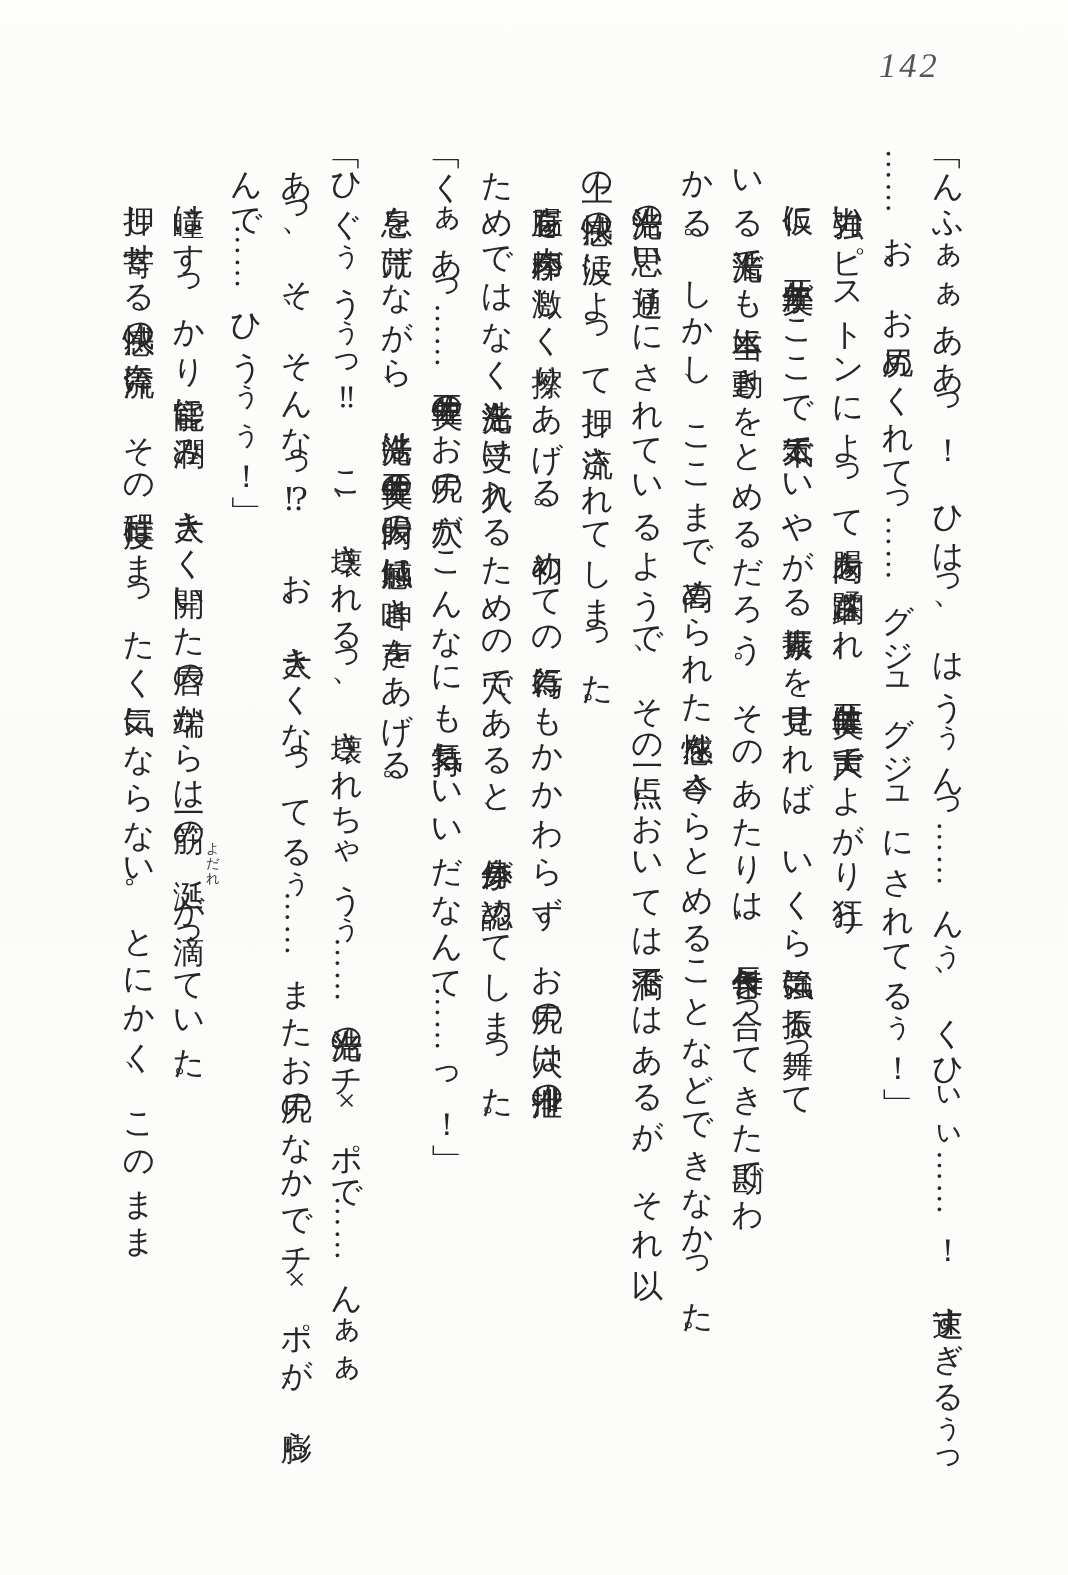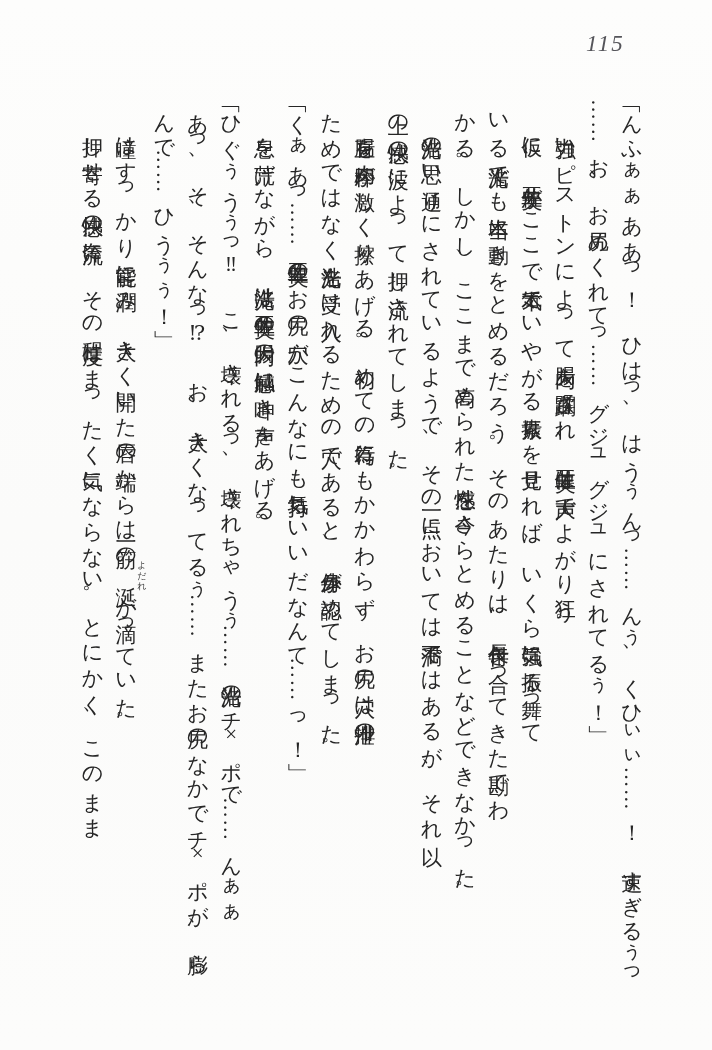--- a/index.html
+++ b/index.html
@@ -56,21 +56,21 @@
     font-size: 9px;
     letter-spacing: 0;
     color: #3a3a3a;
   }
 </style>
 </head>
 <body>
 
 <div class="page">
 
-  <div class="page-number">115</div>
+  <div class="page-number">142</div>
 
   <div class="text-block">
     <p class="line">「んふぁぁああっ！　ひはっ、はうぅんっ……んぅ、くひぃぃ……！　速すぎるぅっ</p>
     <p class="line">……お、お尻めくれてっ……グジュグジュにされてるぅ！」</p>
     <p class="line indent">力強いピストンによって腸内を蹂躙され、亜佐美は大声でよがり狂う。</p>
     <p class="line indent">仮に、亜佐美がここで本気でいやがる素振りを見せれば、いくら強気に振る舞って</p>
     <p class="line">いる浩光でも本当に動きをとめるだろう。そのあたりは、長年付き合ってきた勘でわ</p>
     <p class="line">かる。しかし、ここまで高められた性感を今さらとめることなどできなかった。</p>
     <p class="line indent">浩光の思い通りにされているようで、その一点においては不満ではあるが、それ以</p>
     <p class="line">上の快感の波によって押し流されてしまった。</p>

